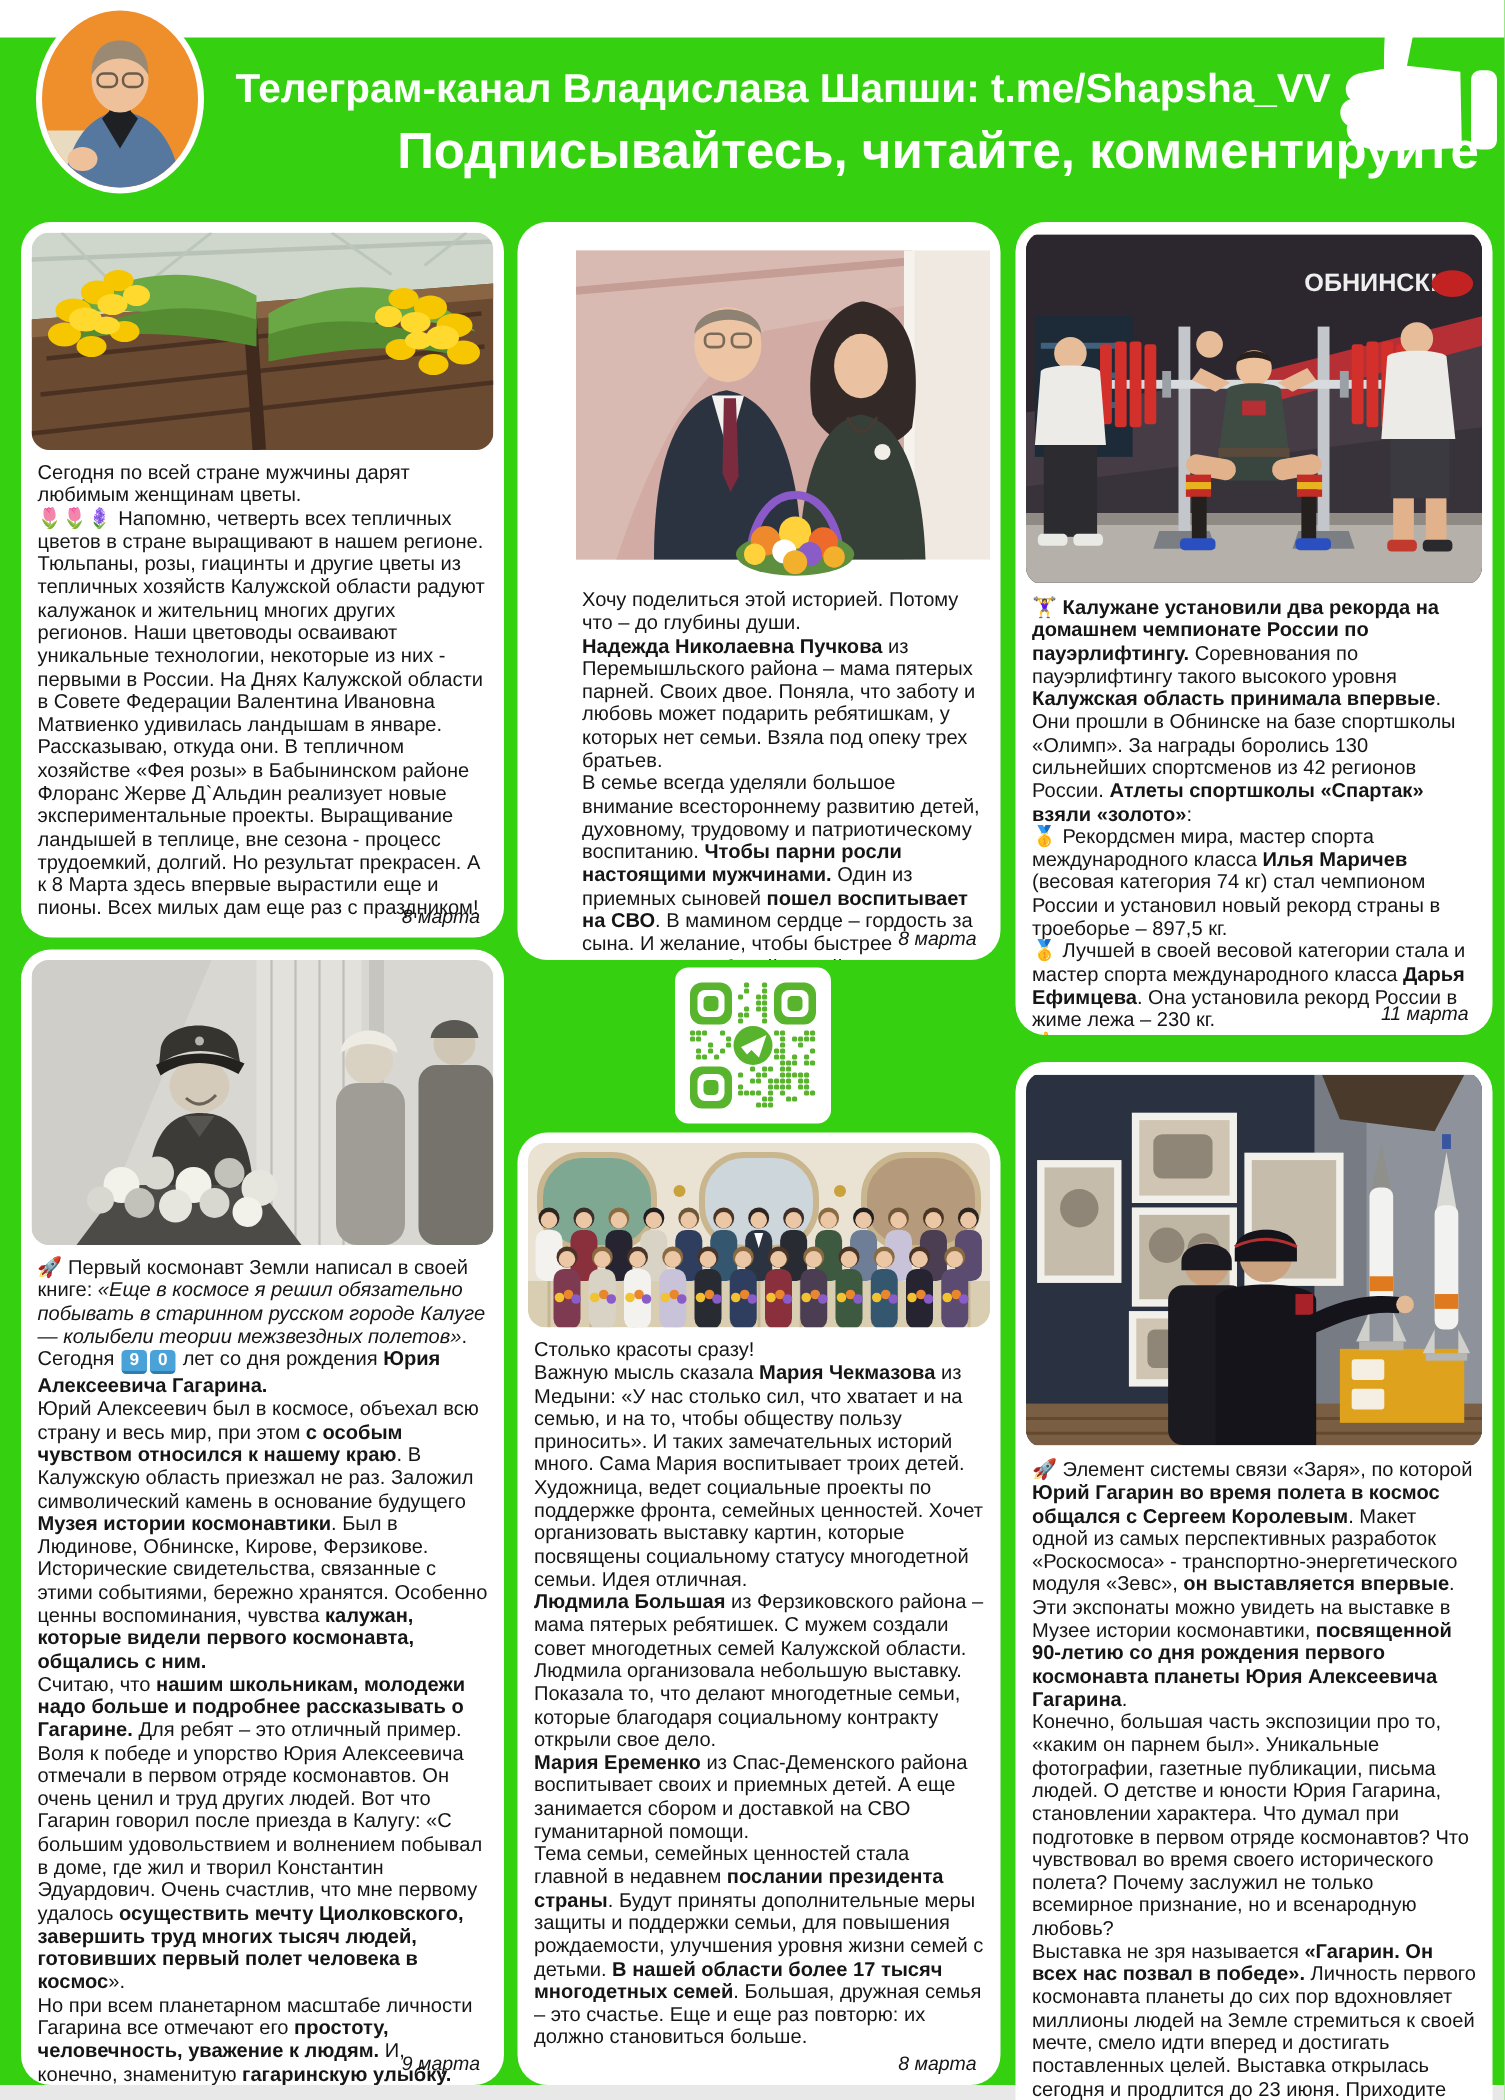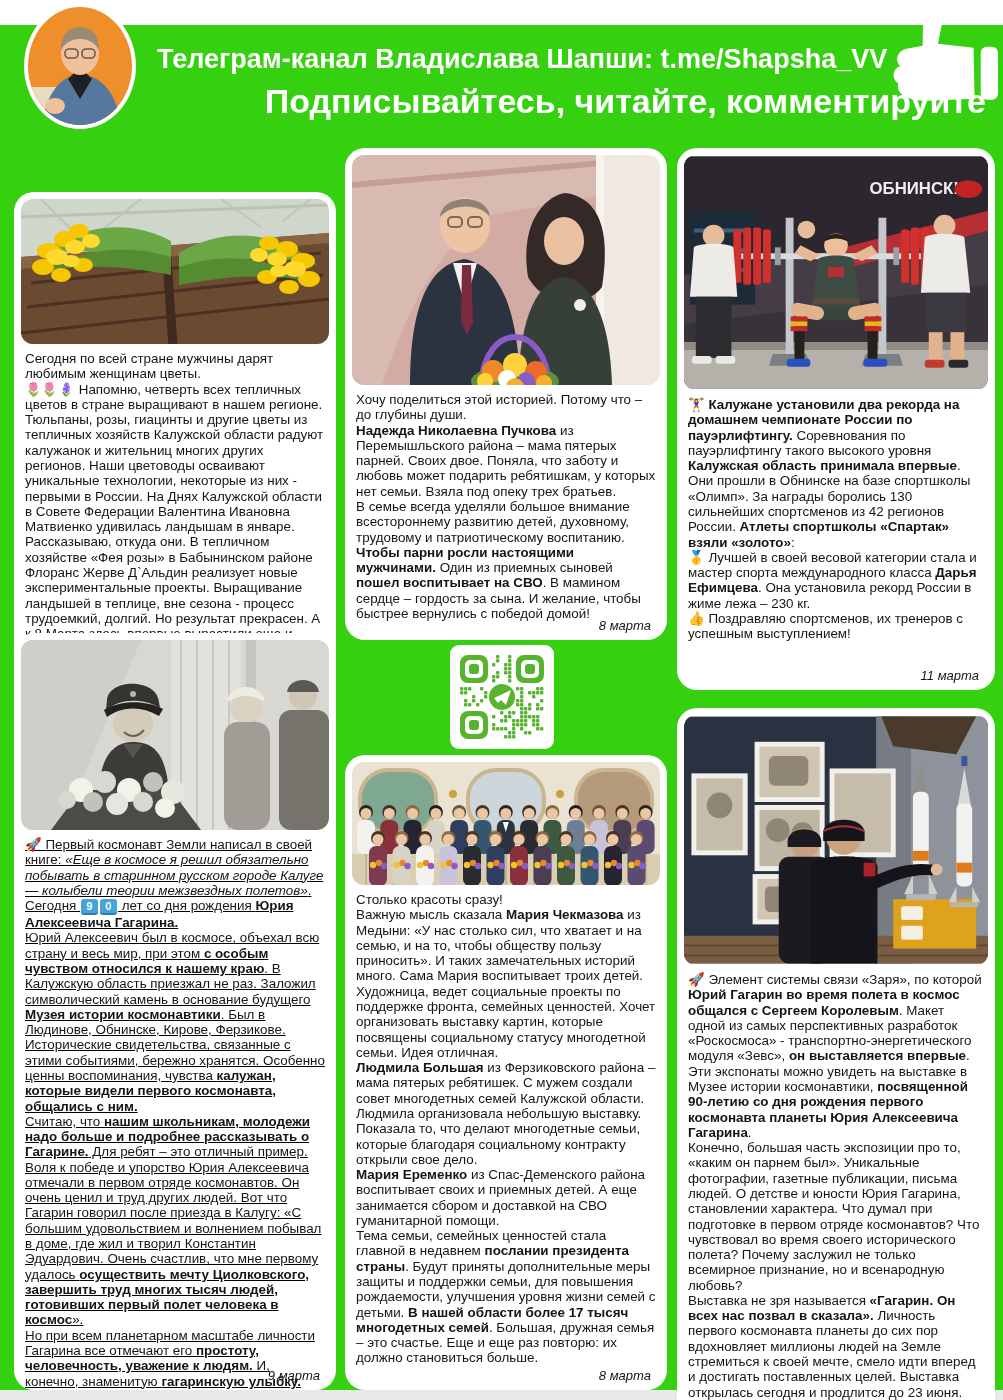--- a/index.html
+++ b/index.html
@@ -9,23 +9,23 @@
   .bottom-strip{position:absolute;left:0;top:1390px;width:1003px;height:10px;background:#e8e8e8;}
 
   
   .avatar{position:absolute;left:24px;top:3px;width:112px;height:127px;}
   .h-line1{position:absolute;left:157px;top:44px;width:720px;font-size:27px;font-weight:bold;color:#fff;white-space:nowrap;}
   .h-line2{position:absolute;left:180px;top:82px;width:806px;font-size:34px;font-weight:bold;color:#fff;text-align:right;white-space:nowrap;}
   .thumb{position:absolute;left:880px;top:0px;width:120px;height:114px;}
 
   
   .card{position:absolute;background:#fff;border-radius:20px;overflow:hidden;box-sizing:border-box;}
-  .c1a{left:14px;top:148px;width:322px;height:477px;margin-top:44px;}
-  .c1b{left:14px;top:633px;width:322px;height:757px;text-decoration:underline;}
-  .c2a{left:345px;top:148px;width:322px;height:492px;}
+  .c1a{left:14px;top:148px;width:322px;height:477px;}
+  .c1b{left:14px;top:633px;width:322px;height:757px;}
+  .c2a{left:345px;top:148px;width:322px;height:492px;padding-left:32px;}
   .c2b{left:345px;top:755px;width:322px;height:635px;}
   .c3a{left:677px;top:148px;width:318px;height:542px;}
   .c3b{left:677px;top:708px;width:318px;height:736px;}
   .photo-wrap{margin:7px 7px 4px;border-radius:12px;overflow:hidden;line-height:0;}
   .photo-wrap svg{width:100%;display:block;}
   .ptext{padding:3px 11px 24px;font-size:13.4px;line-height:1.14;color:#151515;}
   .ptext p{margin:0;}
   .ptext b{font-weight:bold;}
   .ptext i{font-style:italic;}
   .pdate{position:absolute;right:16px;bottom:7px;font-style:italic;font-size:13px;color:#151515;}
@@ -556,20 +556,21 @@
           <rect x="246" y="138" width="40" height="40" fill="#3a3a40"></rect>
           <rect x="248" y="178" width="14" height="30" fill="#e2b28c"></rect>
             <rect x="270" y="178" width="14" height="30" fill="#e2b28c"></rect>
           <rect x="244" y="206" width="20" height="8" rx="3" fill="#c23a2e"></rect>
             <rect x="268" y="206" width="20" height="8" rx="3" fill="#2a2a2e"></rect>
         </g>
       </svg>
     </div>
     <div class="ptext">
         <p><span class="emoji">🏋️‍♀️ </span><b>Калужане установили два рекорда на домашнем чемпионате России по пауэрлифтингу.</b><span> Соревнования по пауэрлифтингу такого высокого уровня </span><b>Калужская область принимала впервые</b><span>. Они прошли в Обнинске на базе спортшколы «Олимп». За награды боролись 130 сильнейших спортсменов из 42 регионов России. </span><b>Атлеты спортшколы «Спартак» взяли «золото»</b><span>:</span></p>
+        <p><span class="emoji">🥇 </span><span>Рекордсмен мира, мастер спорта международного класса </span><b>Илья Маричев</b><span> (весовая категория 74 кг) стал чемпионом России и установил новый рекорд страны в троеборье – 897,5 кг.</span></p>
         <p><span class="emoji">🥇 </span><span>Лучшей в своей весовой категории стала и мастер спорта международного класса </span><b>Дарья Ефимцева</b><span>. Она установила рекорд России в жиме лежа – 230 кг.</span></p>
         <p><span class="emoji">👍 </span><span>Поздравляю спортсменов, их тренеров с успешным выступлением!</span></p>
       </div>
     <span class="pdate">11 марта</span>
   </article>
 
   <article class="card c3b">
     <div class="photo-wrap">
       <svg viewBox="0 0 308 250" height="250">
         <rect width="308" height="250" fill="#2a3140"></rect>
@@ -630,17 +631,17 @@
             <rect x="20" y="148" width="12" height="14" fill="#a8222a"></rect>
             <path d="M30,162 C55,150 72,148 90,150 L90,161 C72,159 56,164 34,174 Z" fill="#14141a"></path>
             <circle cx="94" cy="155" r="6" fill="#e3ba96"></circle>
           </g>
         </g>
       </svg>
     </div>
     <div class="ptext">
         <p><span class="emoji">🚀 </span><span>Элемент системы связи «Заря», по которой </span><b>Юрий Гагарин во время полета в космос общался с Сергеем Королевым</b><span>. Макет одной из самых перспективных разработок «Роскосмоса» - транспортно-энергетического модуля «Зевс», </span><b>он выставляется впервые</b><span>. Эти экспонаты можно увидеть на выставке в Музее истории космонавтики, </span><b>посвященной 90-летию со дня рождения первого космонавта планеты Юрия Алексеевича Гагарина</b><span>.</span></p>
         <p><span>Конечно, большая часть экспозиции про то, «каким он парнем был». Уникальные фотографии, газетные публикации, письма людей. О детстве и юности Юрия Гагарина, становлении характера. Что думал при подготовке в первом отряде космонавтов? Что чувствовал во время своего исторического полета? Почему заслужил не только всемирное признание, но и всенародную любовь?</span></p>
-        <p><span>Выставка не зря называется </span><b>«Гагарин. Он всех нас позвал в сказала».</b><span> Личность первого космонавта планеты до сих пор вдохновляет миллионы людей на Земле стремиться к своей мечте, смело идти вперед и достигать поставленных целей. Выставка открылась сегодня и продлится до 23 июня. Приходите обязательно.</span></p>
+        <p><span>Выставка не зря называется </span><b>«Гагарин. Он всех нас позвал в победе».</b><span> Личность первого космонавта планеты до сих пор вдохновляет миллионы людей на Земле стремиться к своей мечте, смело идти вперед и достигать поставленных целей. Выставка открылась сегодня и продлится до 23 июня. Приходите обязательно.</span></p>
       </div>
     <span class="pdate">7 марта</span>
   </article>
 </div>
 
 </body></html>

